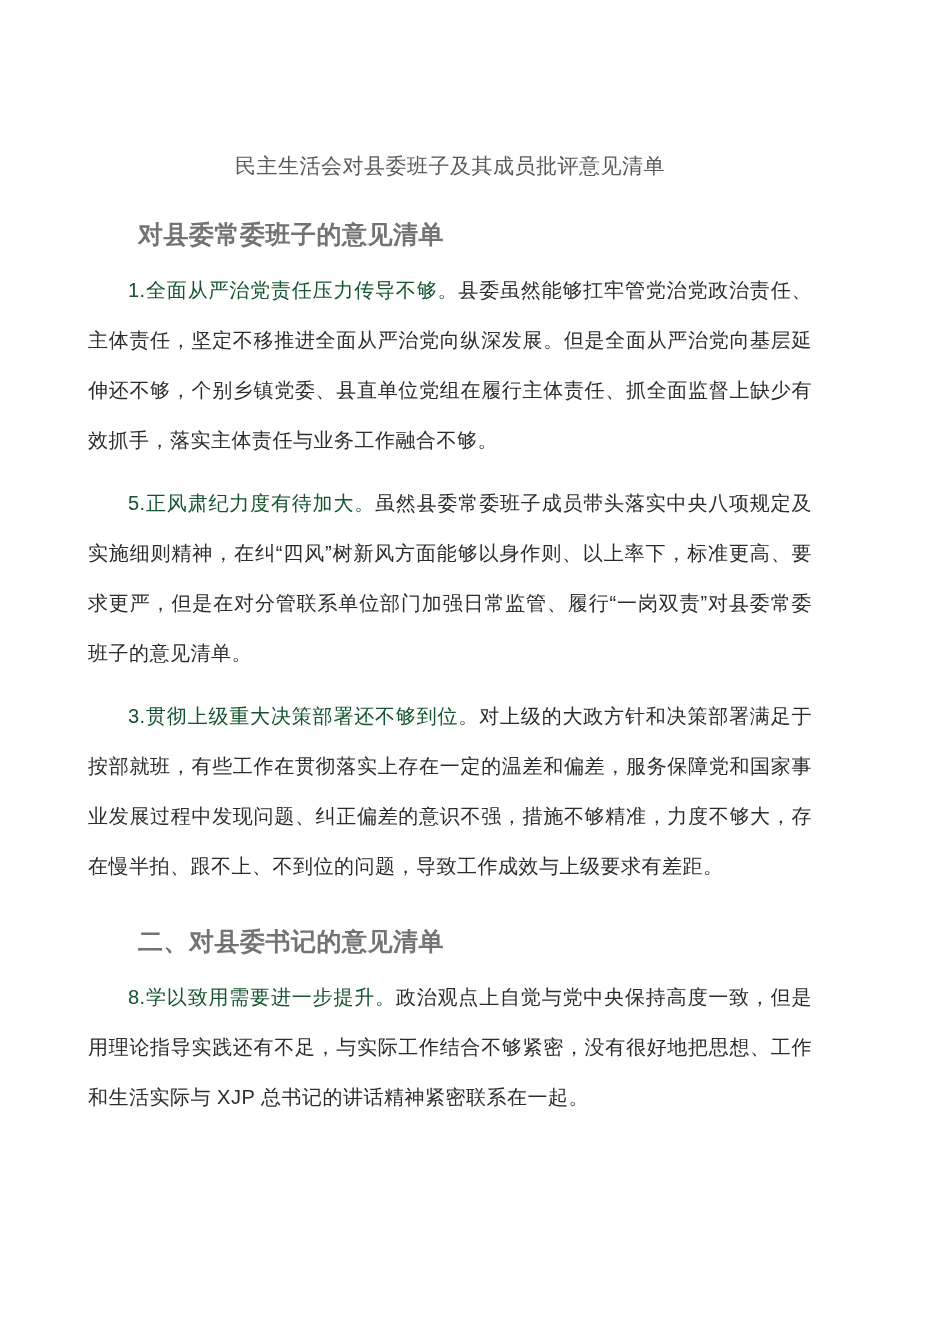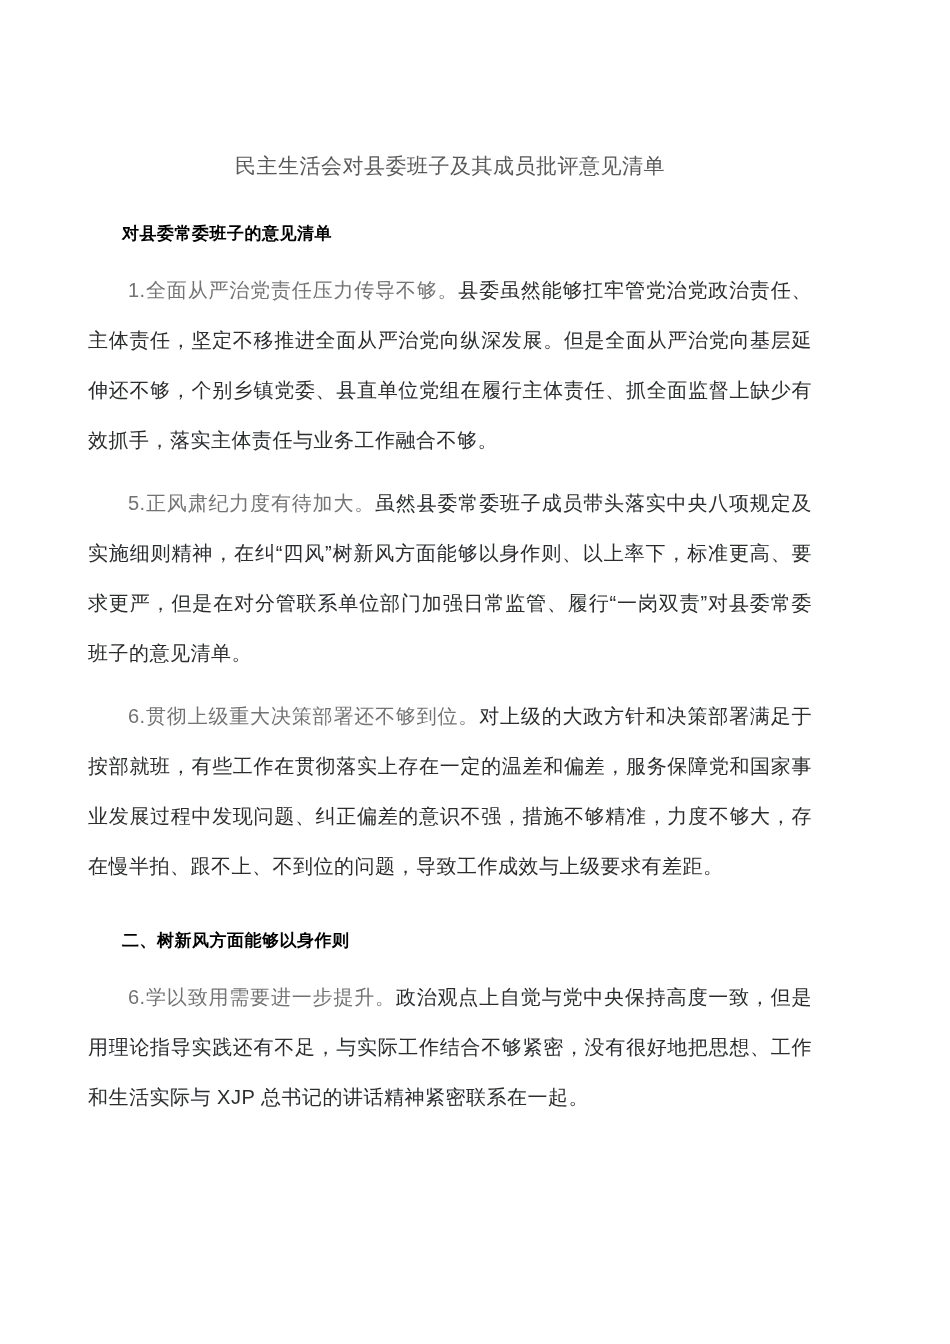--- a/index.html
+++ b/index.html
@@ -22,52 +22,52 @@
     margin: 0;
     font-size: 21px;
     font-weight: normal;
     color: #595959;
     text-align: center;
     line-height: 36px;
     letter-spacing: 0.5px;
   }
   .section-heading {
     margin: 32px 0 0 0;
-    font-size: 17px;
+    font-size: 25px;
     font-weight: bold;
-    color: #000000;
+    color: #737373;
     line-height: 36px;
     text-indent: 2em;
     letter-spacing: 0.5px;
   }
   .para {
     margin: 13px 0 0 0;
     font-size: 20px;
     line-height: 50px;
     color: #2a2c2e;
     text-align: justify;
     text-indent: 2em;
     letter-spacing: 0.5px;
   }
   .para .lead {
-    color: #737373;
+    color: #14532d;
   }
 </style>
 </head>
 <body>
 
 <div class="page">
 
   <h1 class="doc-title">民主生活会对县委班子及其成员批评意见清单</h1>
 
   <h2 class="section-heading">对县委常委班子的意见清单</h2>
 
   <p class="para"><span class="lead">1.全面从严治党责任压力传导不够。</span><span>县委虽然能够扛牢管党治党政治责任、主体责任，坚定不移推进全面从严治党向纵深发展。但是全面从严治党向基层延伸还不够，个别乡镇党委、县直单位党组在履行主体责任、抓全面监督上缺少有效抓手，落实主体责任与业务工作融合不够。</span></p>
 
   <p class="para"><span class="lead">5.正风肃纪力度有待加大。</span><span>虽然县委常委班子成员带头落实中央八项规定及实施细则精神，在纠“四风”树新风方面能够以身作则、以上率下，标准更高、要求更严，但是在对分管联系单位部门加强日常监管、履行“一岗双责”对县委常委班子的意见清单。</span></p>
 
-  <p class="para"><span class="lead">6.贯彻上级重大决策部署还不够到位。</span><span>对上级的大政方针和决策部署满足于按部就班，有些工作在贯彻落实上存在一定的温差和偏差，服务保障党和国家事业发展过程中发现问题、纠正偏差的意识不强，措施不够精准，力度不够大，存在慢半拍、跟不上、不到位的问题，导致工作成效与上级要求有差距。</span></p>
+  <p class="para"><span class="lead">3.贯彻上级重大决策部署还不够到位。</span><span>对上级的大政方针和决策部署满足于按部就班，有些工作在贯彻落实上存在一定的温差和偏差，服务保障党和国家事业发展过程中发现问题、纠正偏差的意识不强，措施不够精准，力度不够大，存在慢半拍、跟不上、不到位的问题，导致工作成效与上级要求有差距。</span></p>
 
-  <h2 class="section-heading">二、树新风方面能够以身作则</h2>
+  <h2 class="section-heading">二、对县委书记的意见清单</h2>
 
-  <p class="para"><span class="lead">6.学以致用需要进一步提升。</span><span>政治观点上自觉与党中央保持高度一致，但是用理论指导实践还有不足，与实际工作结合不够紧密，没有很好地把思想、工作和生活实际与 XJP 总书记的讲话精神紧密联系在一起。</span></p>
+  <p class="para"><span class="lead">8.学以致用需要进一步提升。</span><span>政治观点上自觉与党中央保持高度一致，但是用理论指导实践还有不足，与实际工作结合不够紧密，没有很好地把思想、工作和生活实际与 XJP 总书记的讲话精神紧密联系在一起。</span></p>
 
 </div>
 
 </body></html>

